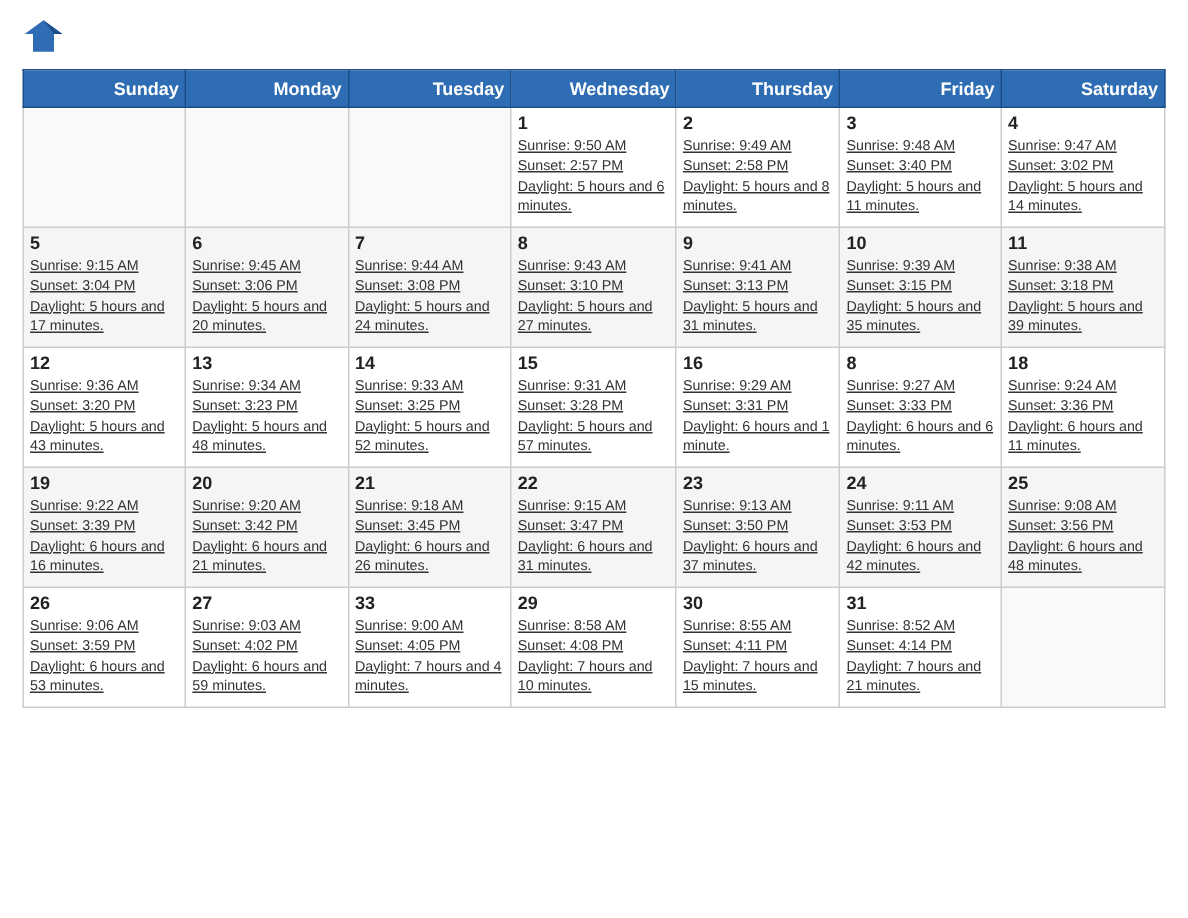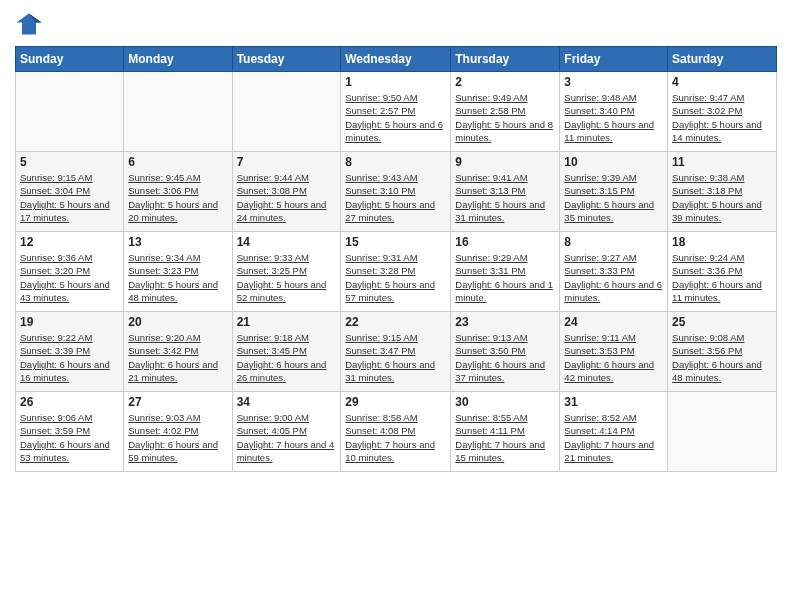--- a/index.html
+++ b/index.html
@@ -54,21 +54,21 @@
     .calendar {
       width: 100%;
       border-collapse: collapse;
     }
     .calendar th {
       background: #2e6db4;
       color: #fff;
       font-size: 12px;
       font-weight: bold;
       padding: 5px 4px;
-      text-align: left;
+      text-align: right;
       border: 1px solid #1a4f8a;
     }
     .calendar td {
       border: 1px solid #ccc;
       vertical-align: top;
       padding: 3px 4px;
       width: 113px;
       height: 80px;
       font-size: 10px;
       color: #333;
@@ -295,21 +295,21 @@
 Sunset: 3:59 PM
 Daylight: 6 hours and 53 minutes.</div>
           </td>
           <td>
             <span class="day-num">27</span>
             <div class="day-info">Sunrise: 9:03 AM
 Sunset: 4:02 PM
 Daylight: 6 hours and 59 minutes.</div>
           </td>
           <td>
-            <span class="day-num">34</span>
+            <span class="day-num">33</span>
             <div class="day-info">Sunrise: 9:00 AM
 Sunset: 4:05 PM
 Daylight: 7 hours and 4 minutes.</div>
           </td>
           <td>
             <span class="day-num">29</span>
             <div class="day-info">Sunrise: 8:58 AM
 Sunset: 4:08 PM
 Daylight: 7 hours and 10 minutes.</div>
           </td>

